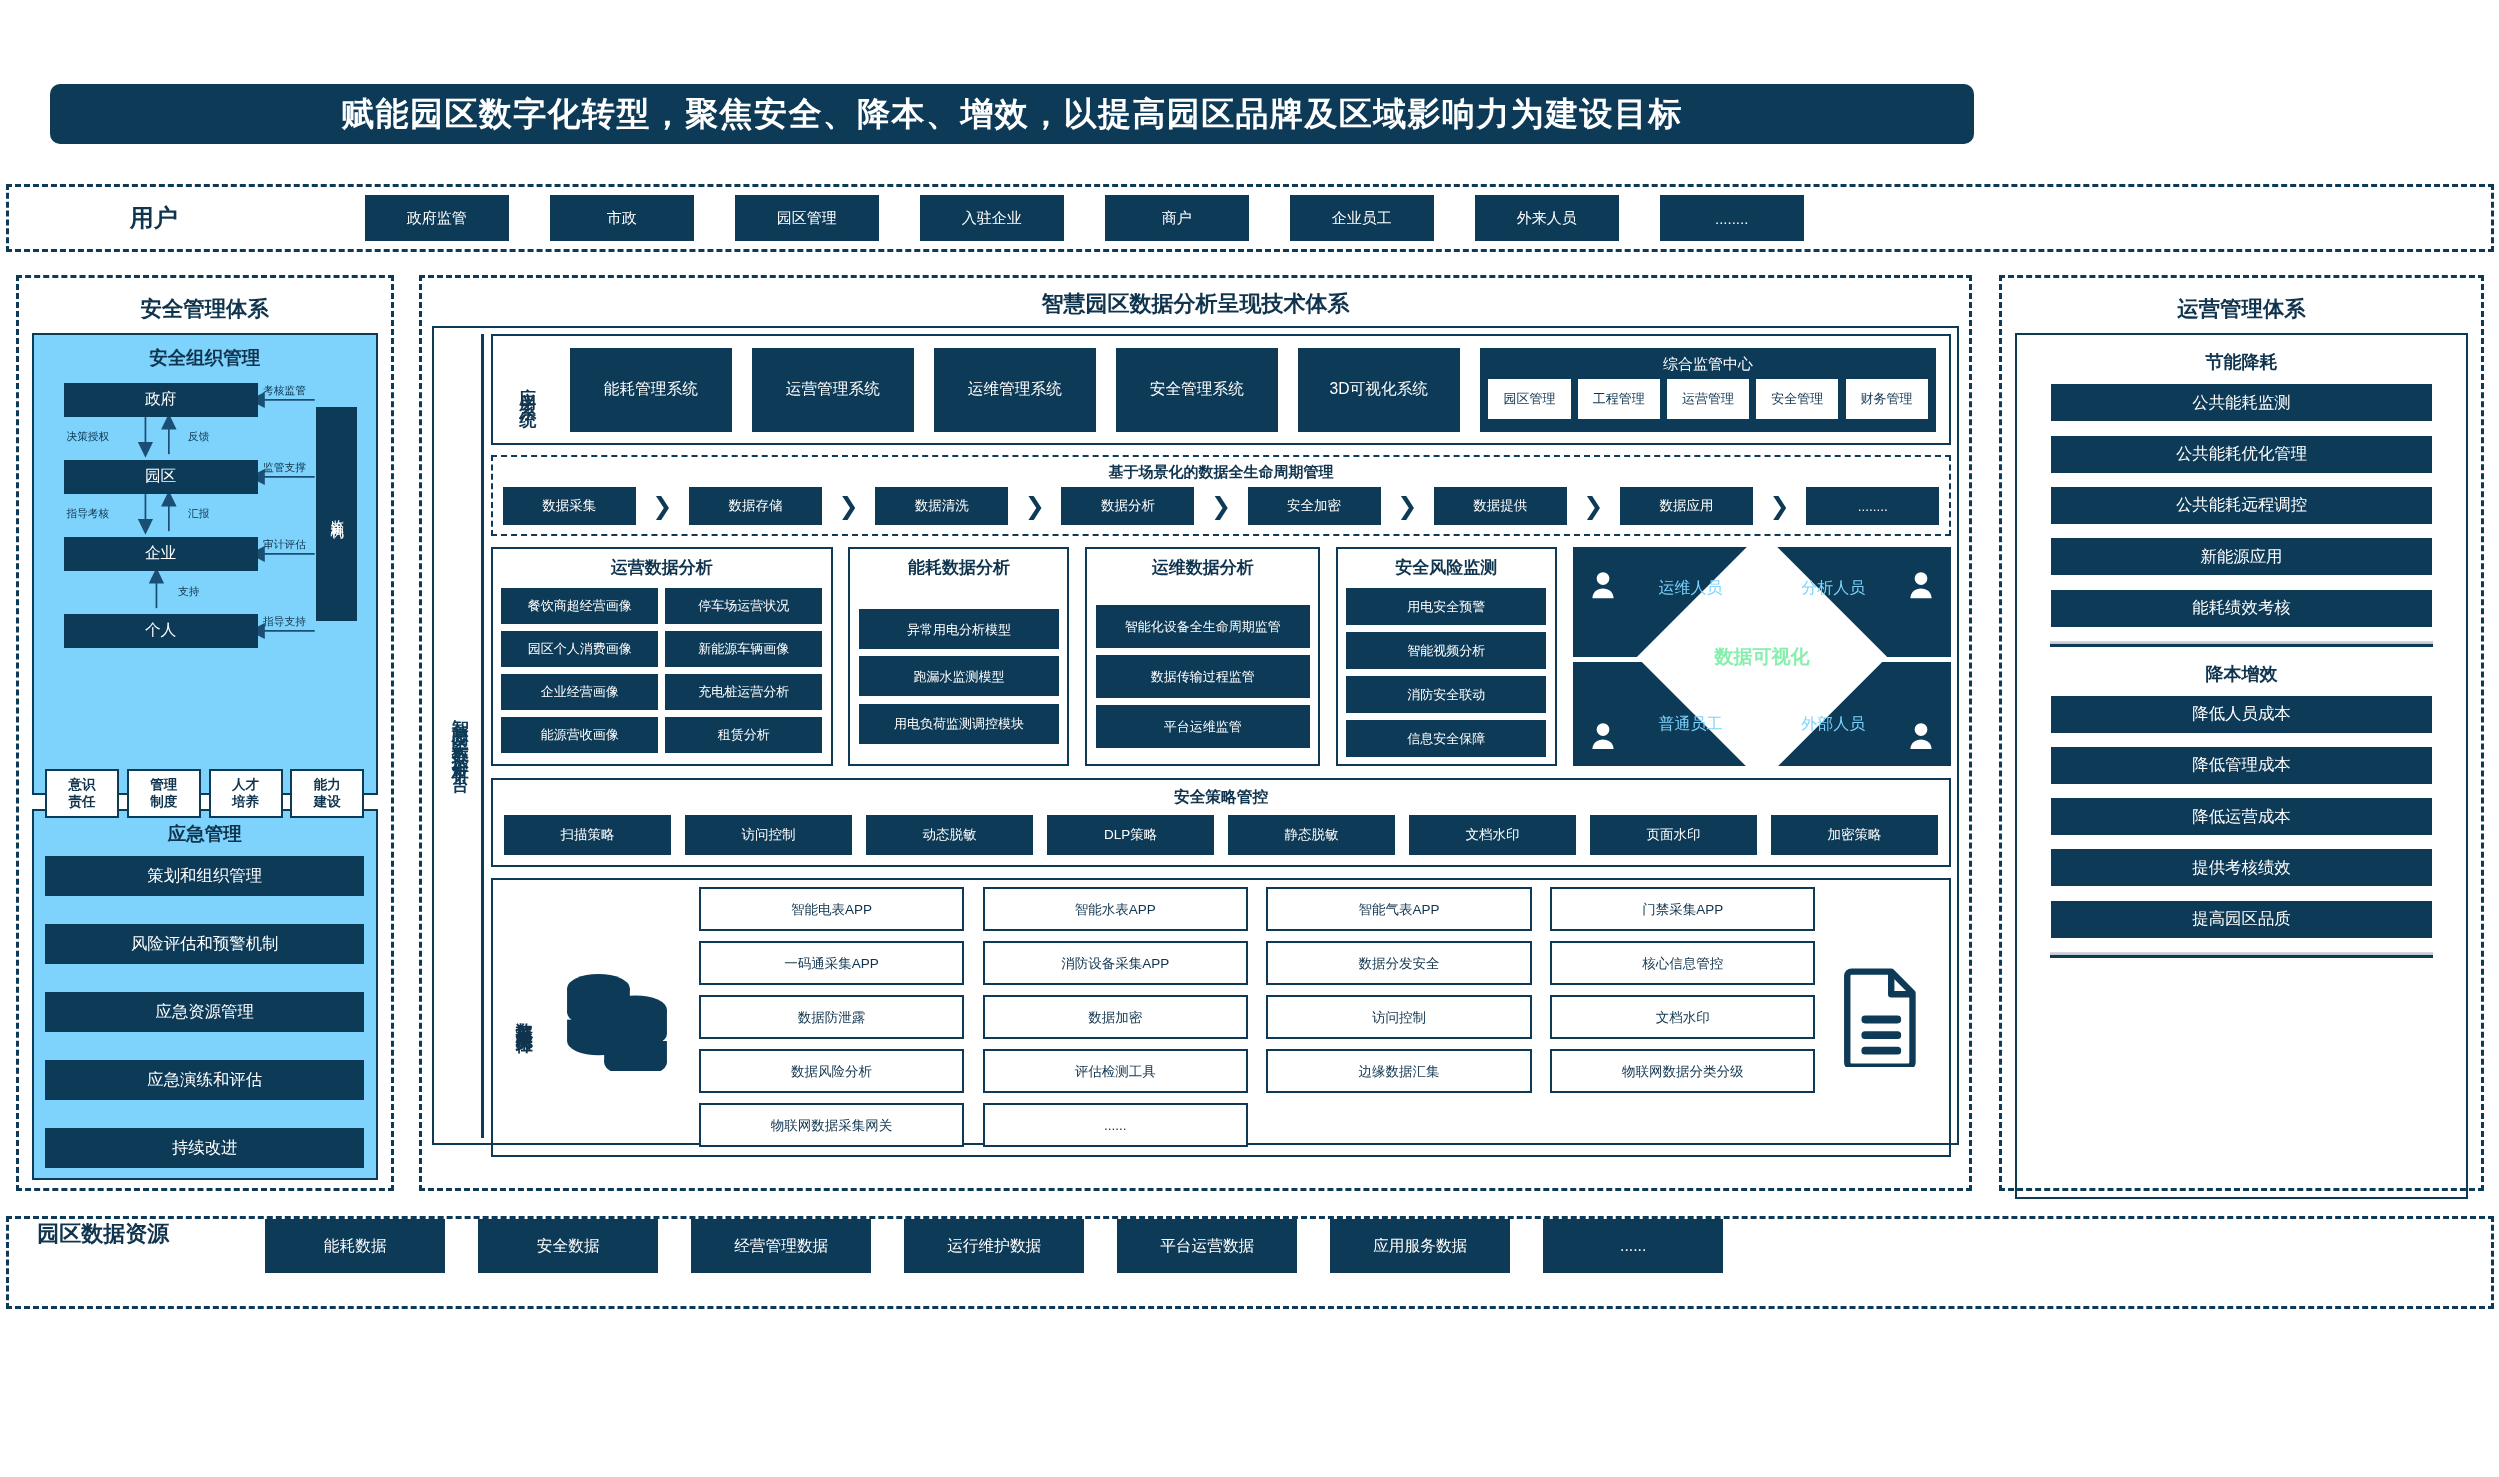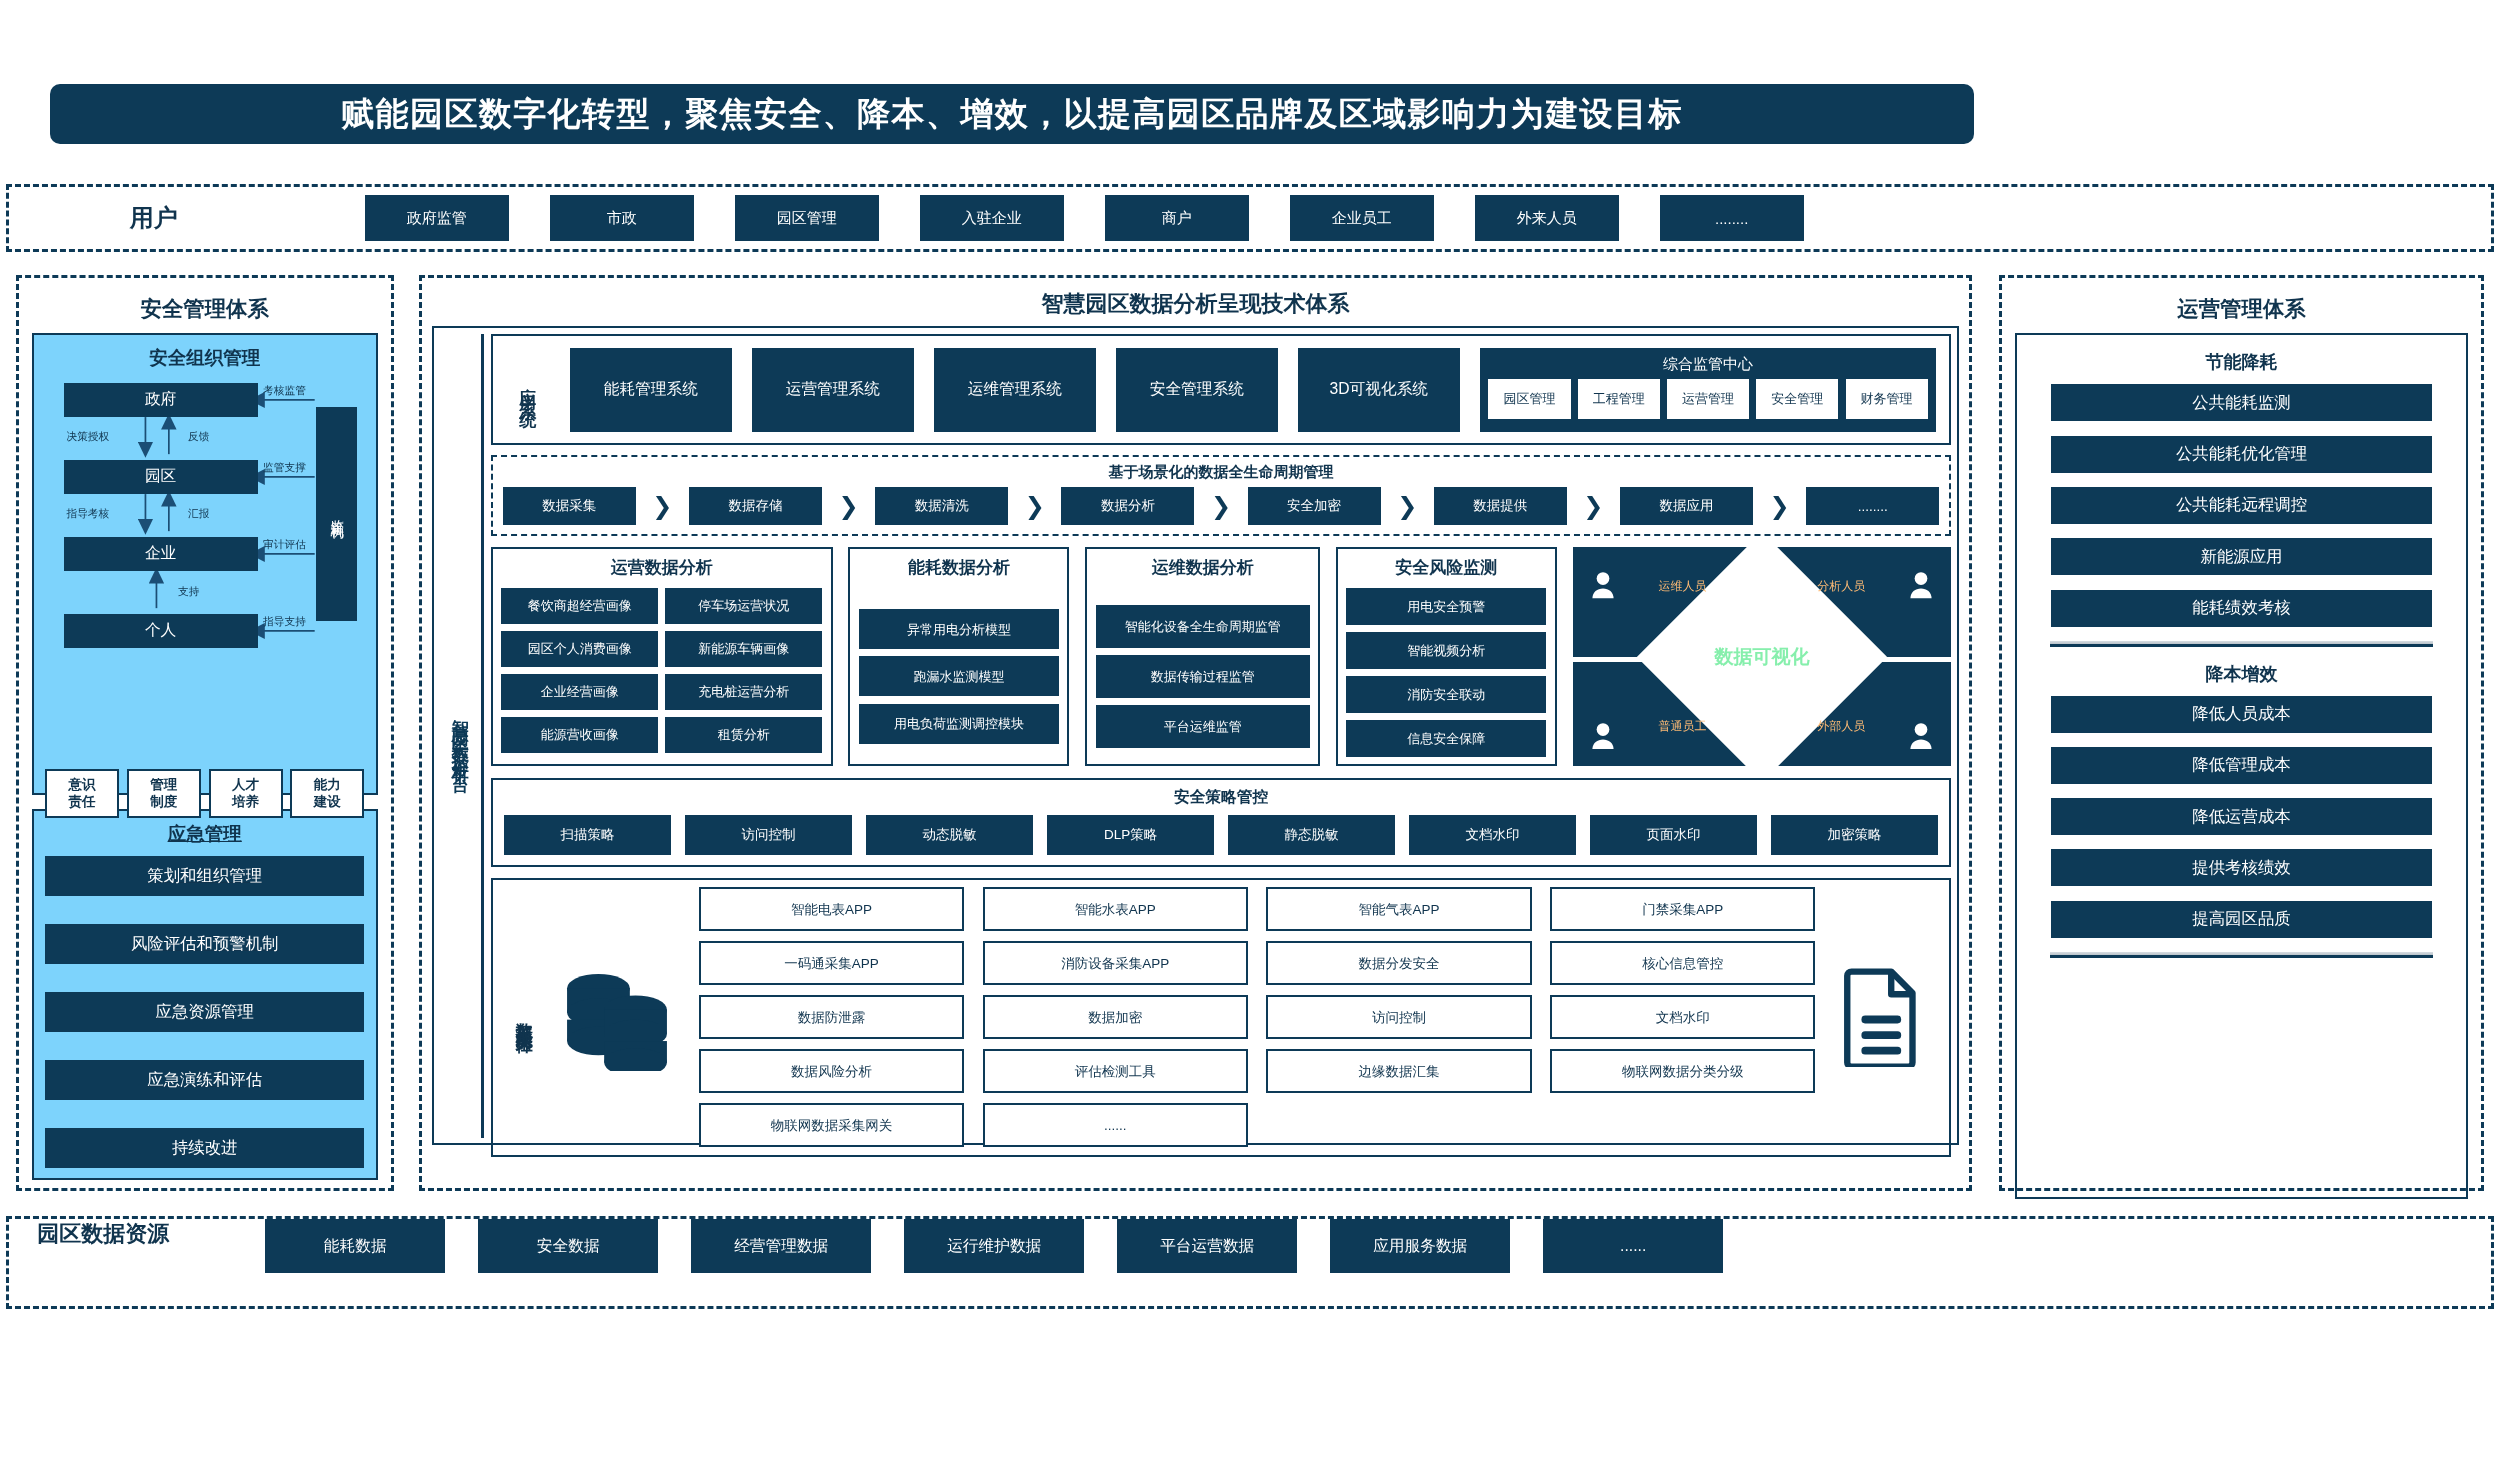--- a/index.html
+++ b/index.html
@@ -119,21 +119,21 @@
   #viz .hline{ position:absolute; left:0; right:0; top:50%; height:5px; background:#fff; }
   #viz .vline{ position:absolute; top:0; bottom:0; left:50%; width:5px; background:#fff; }
   #viz .dia{
     position:absolute; left:50%; top:50%; width:177px; height:177px;
     transform:translate(-50%,-50%) rotate(45deg); background:#fff;
   }
   #viz .dtxt{
     position:absolute; left:50%; top:50%; transform:translate(-50%,-50%);
     color:#86efac; font-size:19px; font-weight:bold; white-space:nowrap;
   }
-  #viz .qlab{ position:absolute; color:#fdba74; font-size:12px; white-space:nowrap; }
+  #viz .qlab{ position:absolute; color:#7dd3fc; font-size:16px; white-space:nowrap; }
   #viz .pic{ position:absolute; width:24px; height:28.5px; }
   
   #sec{ border:2.9px solid #0d3a57; margin-top:11.4px; padding:7.1px 11.4px 10px; }
   #sec .h{ text-align:center; font-size:15.7px; font-weight:bold; margin-bottom:7.1px; }
   #sec .row{ display:flex; gap:14.3px; }
   #sec .p{
     flex:1; background:#0d3a57; color:#fff; font-size:13.5px; height:40px;
     display:flex; align-items:center; justify-content:center;
   }
   
@@ -249,21 +249,21 @@
         <div>人才</div>
         <div>培养</div>
       </div>
       <div class="q">
         <div>能力</div>
         <div>建设</div>
       </div>
     </div>
   </div>
 
-  <div class="panel" style="margin-top:14.3px;text-decoration:underline;">
+  <div class="panel" style="margin-top:14.3px;">
     <div class="panel-title">应急管理</div>
     <div class="vlist">
       <div class="it">策划和组织管理</div>
       <div class="it">风险评估和预警机制</div>
       <div class="it">应急资源管理</div>
       <div class="it">应急演练和评估</div>
       <div class="it" style="margin-bottom:0;">持续改进</div>
     </div>
   </div>
 </div>

